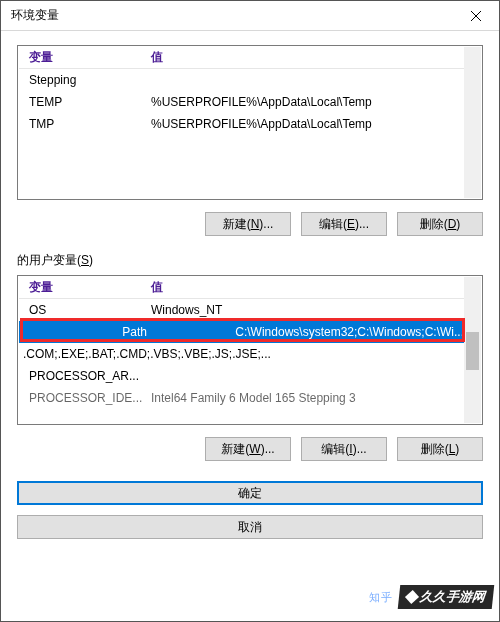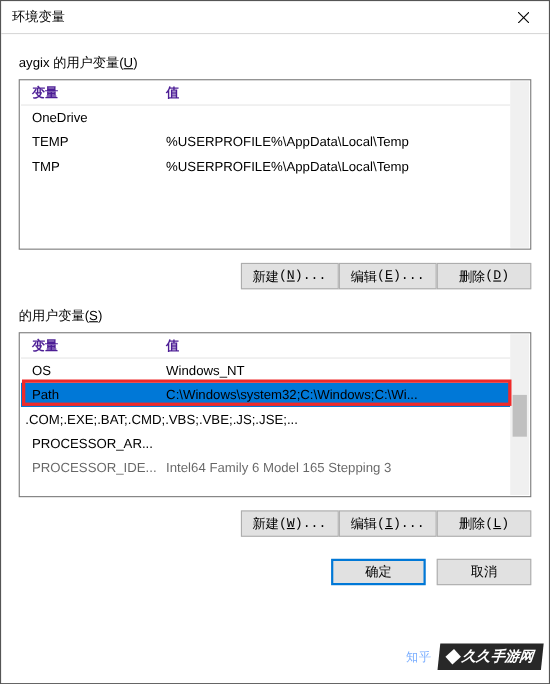--- a/index.html
+++ b/index.html
@@ -89,34 +89,34 @@
     text-overflow: ellipsis;
   }
   .col-val {
     flex: 1;
     padding-left: 4px;
     overflow: hidden;
     text-overflow: ellipsis;
   }
   .list-row.selected {
     background: #0078d7;
-    color: #000000;
+    color: #ffffff;
+    text-align: right;
   }
   .highlight-box {
     position: absolute;
     border: 3px solid #ef2a2a;
     pointer-events: none;
   }
   .btn-row {
     display: flex;
     justify-content: flex-end;
-    gap: 0;
+    gap: 10px;
     margin-top: 12px;
     margin-bottom: 10px;
-    font-family: Liberation Mono, monospace;
   }
   .btn {
     min-width: 86px;
     height: 24px;
     border: 1px solid #adadad;
     background: #e1e1e1;
     font-size: 12px;
     font-family: inherit;
     padding: 0 10px;
     display: inline-flex;
@@ -127,20 +127,21 @@
   .btn.primary {
     border: 2px solid #0078d7;
     background: #e1e1e1;
   }
   .footer-row {
     display: flex;
     justify-content: flex-end;
     gap: 10px;
     margin-top: 20px;
     padding-right: 0;
+    flex-direction: column;
   }
   .watermark {
     position: absolute;
     right: 6px;
     bottom: 12px;
     display: flex;
     align-items: center;
     gap: 6px;
     opacity: 0.9;
   }
@@ -178,32 +179,29 @@
     <div class="close-btn">
       <svg viewBox="0 0 10 10">
         <line x1="0" y1="0" x2="10" y2="10" stroke="#000" stroke-width="1"></line>
         <line x1="10" y1="0" x2="0" y2="10" stroke="#000" stroke-width="1"></line>
       </svg>
     </div>
   </div>
 
   <div class="body">
 
-    <div class="section-label">
-      <span>aygix 的用户变量</span>(<u>U</u>)
-    </div>
 
     <div class="listbox">
       <div class="list-inner">
         <div class="list-header">
           <div class="col-var">变量</div>
           <div class="col-val">值</div>
         </div>
         <div class="list-row">
-          <div class="col-var">OneDrive</div>
+          <div class="col-var">Stepping</div>
         </div>
         <div class="list-row">
           <div class="col-var">TEMP</div>
           <div class="col-val">%USERPROFILE%\AppData\Local\Temp</div>
         </div>
         <div class="list-row">
           <div class="col-var">TMP</div>
           <div class="col-val">%USERPROFILE%\AppData\Local\Temp</div>
         </div>
       </div>

